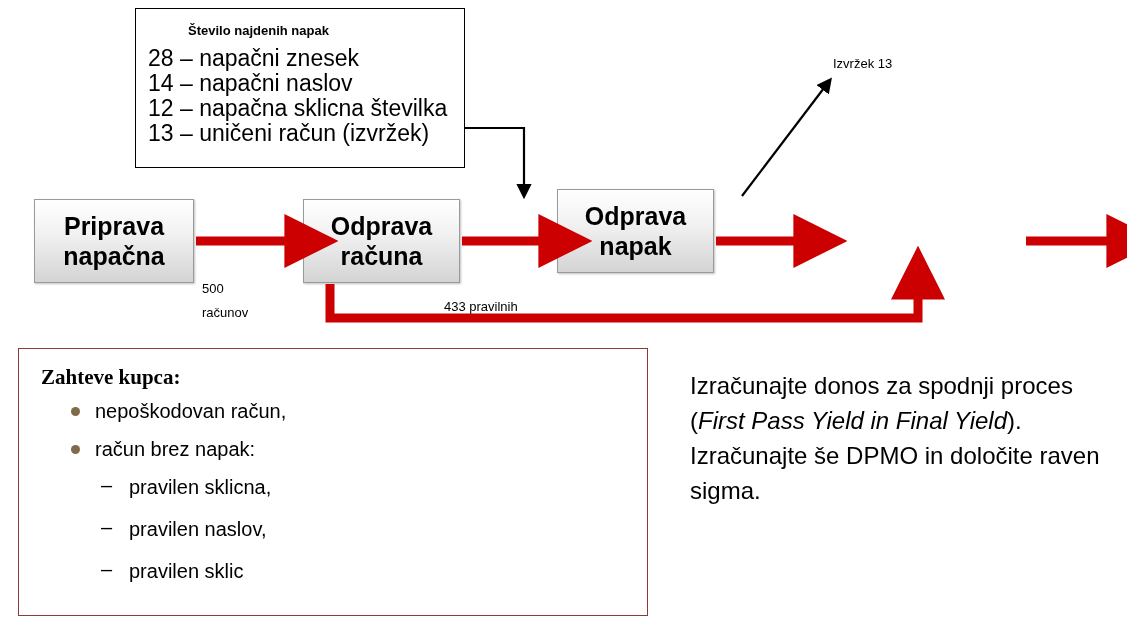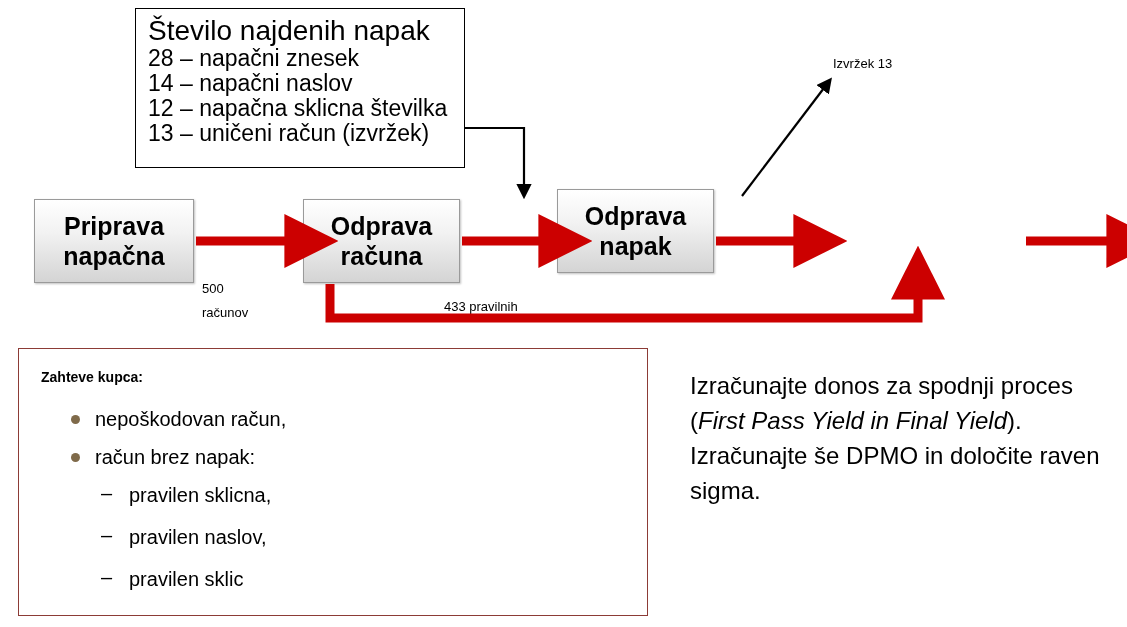--- a/index.html
+++ b/index.html
@@ -25,24 +25,25 @@
     left: 135px;
     top: 8px;
     width: 330px;
     height: 160px;
     border: 1.5px solid #000000;
     background: #ffffff;
     box-sizing: border-box;
     padding: 9px 12px 0 12px;
   }
   #defects-title {
-    font-size: 28px;
-    font-weight: normal;
+    font-size: 13px;
+    font-weight: bold;
     line-height: 26px;
     margin-bottom: 2px;
+    margin-left: 40px;
   }
   .defect-line {
     font-size: 23px;
     line-height: 25px;
     white-space: nowrap;
   }
 
   
   .proc-box {
     box-sizing: border-box;
@@ -71,24 +72,25 @@
     left: 18px;
     top: 348px;
     width: 630px;
     height: 268px;
     border: 1.5px solid #8c3b36;
     background: #ffffff;
     box-sizing: border-box;
     padding: 14px 16px 0 22px;
   }
   #req-title {
-    font-size: 14px;
+    font-size: 21px;
     font-weight: bold;
     line-height: 28px;
-    margin-bottom: 16px;
+    margin-bottom: 8px;
+    font-family: Liberation Serif, serif;
   }
   .req-bullet {
     font-size: 20px;
     line-height: 24px;
     margin: 0 0 14px 28px;
     position: relative;
     padding-left: 26px;
   }
   .req-bullet::before {
     content: "";

